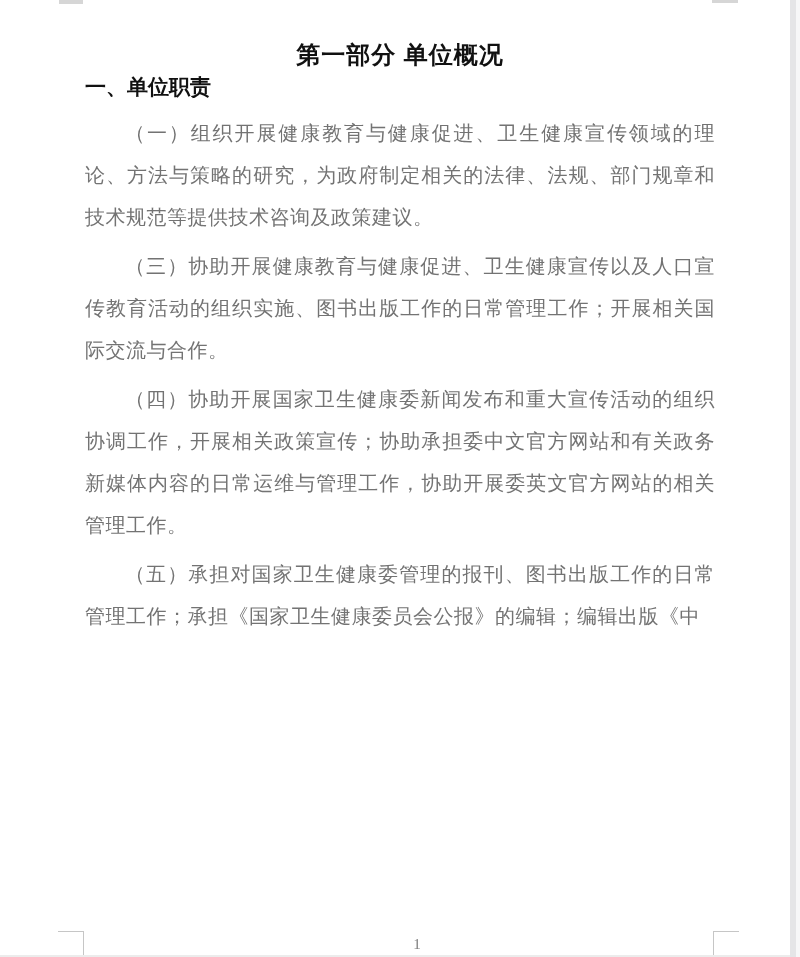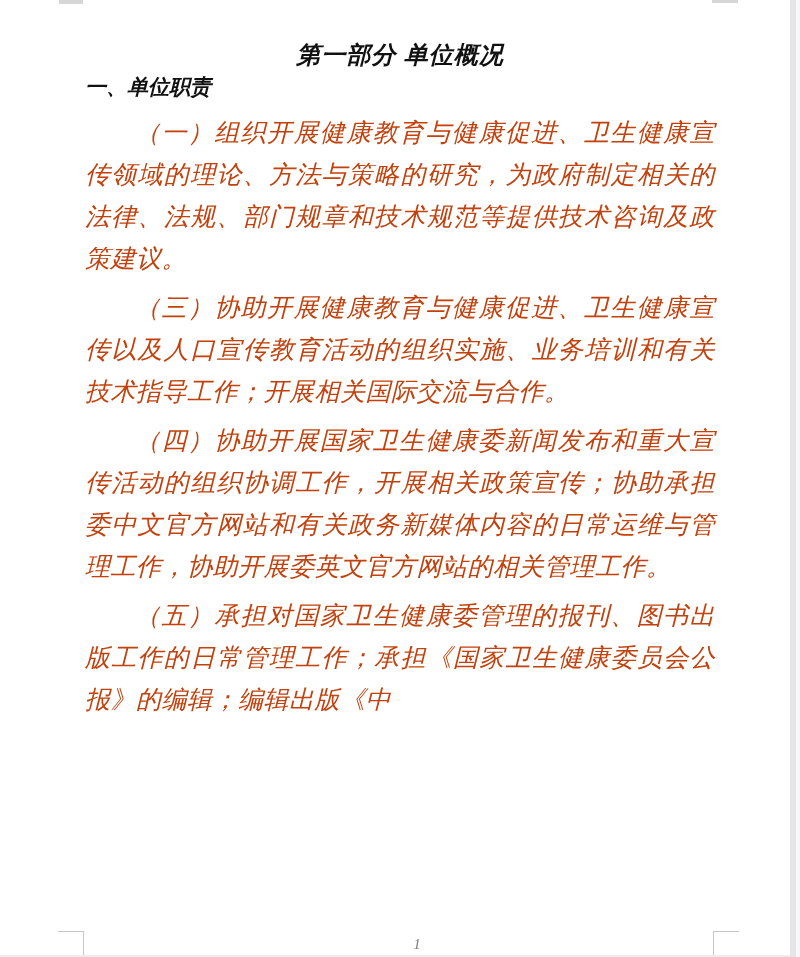--- a/index.html
+++ b/index.html
@@ -1,15 +1,15 @@
 <!DOCTYPE html>
 <html><head>
 <meta charset="utf-8">
 <style>
-  * { margin: 0; padding: 0; box-sizing: border-box; font-style: italic; }
+  * { margin: 0; padding: 0; box-sizing: border-box; }
   html, body { background: #ffffff; }
   body {
     width: 800px; height: 957px;
     font-family: "Liberation Serif", serif;
     position: relative;
     overflow: hidden;
   }
   .page {
     position: absolute;
     left: 0; top: 0;
@@ -36,26 +36,26 @@
   }
   .section-heading {
     line-height: 30px;
     font-size: 21px;
     font-weight: bold;
     font-family: "Liberation Sans", sans-serif;
     color: #111111;
   }
   .paragraphs { margin-top: 10px; }
   .paragraphs p {
-    font-size: 25px;
+    font-size: 20px;
     line-height: 42px;
     text-align: justify;
     text-indent: 2em;
     margin-bottom: 7px;
-    color: #c2410c;
+    color: #737373;
     letter-spacing: 0.5px;
   }
   .page-number {
     position: absolute;
     top: 936px;
     left: 0; right: 0;
     padding-left: 34px;
     text-align: center;
     font-size: 15px;
     color: #7d7d7d;
@@ -91,21 +91,21 @@
   <div class="mark mark-tl"></div>
   <div class="mark mark-tr"></div>
 
   <div class="content">
     <div class="doc-title">第一部分 单位概况</div>
 
     <div class="section-heading">一、单位职责</div>
 
     <div class="paragraphs">
       <p>（一）组织开展健康教育与健康促进、卫生健康宣传领域的理论、方法与策略的研究，为政府制定相关的法律、法规、部门规章和技术规范等提供技术咨询及政策建议。</p>
-      <p>（三）协助开展健康教育与健康促进、卫生健康宣传以及人口宣传教育活动的组织实施、业务培训和有关技术指导工作；开展相关国际交流与合作。</p>
+      <p>（三）协助开展健康教育与健康促进、卫生健康宣传以及人口宣传教育活动的组织实施、图书出版工作的日常管理工作；开展相关国际交流与合作。</p>
       <p>（四）协助开展国家卫生健康委新闻发布和重大宣传活动的组织协调工作，开展相关政策宣传；协助承担委中文官方网站和有关政务新媒体内容的日常运维与管理工作，协助开展委英文官方网站的相关管理工作。</p>
       <p>（五）承担对国家卫生健康委管理的报刊、图书出版工作的日常管理工作；承担《国家卫生健康委员会公报》的编辑；编辑出版《中</p>
     </div>
   </div>
 
   <div class="mark mark-bl-h"></div>
   <div class="mark mark-bl-v"></div>
   <div class="mark mark-br-h"></div>
   <div class="mark mark-br-v"></div>
 

